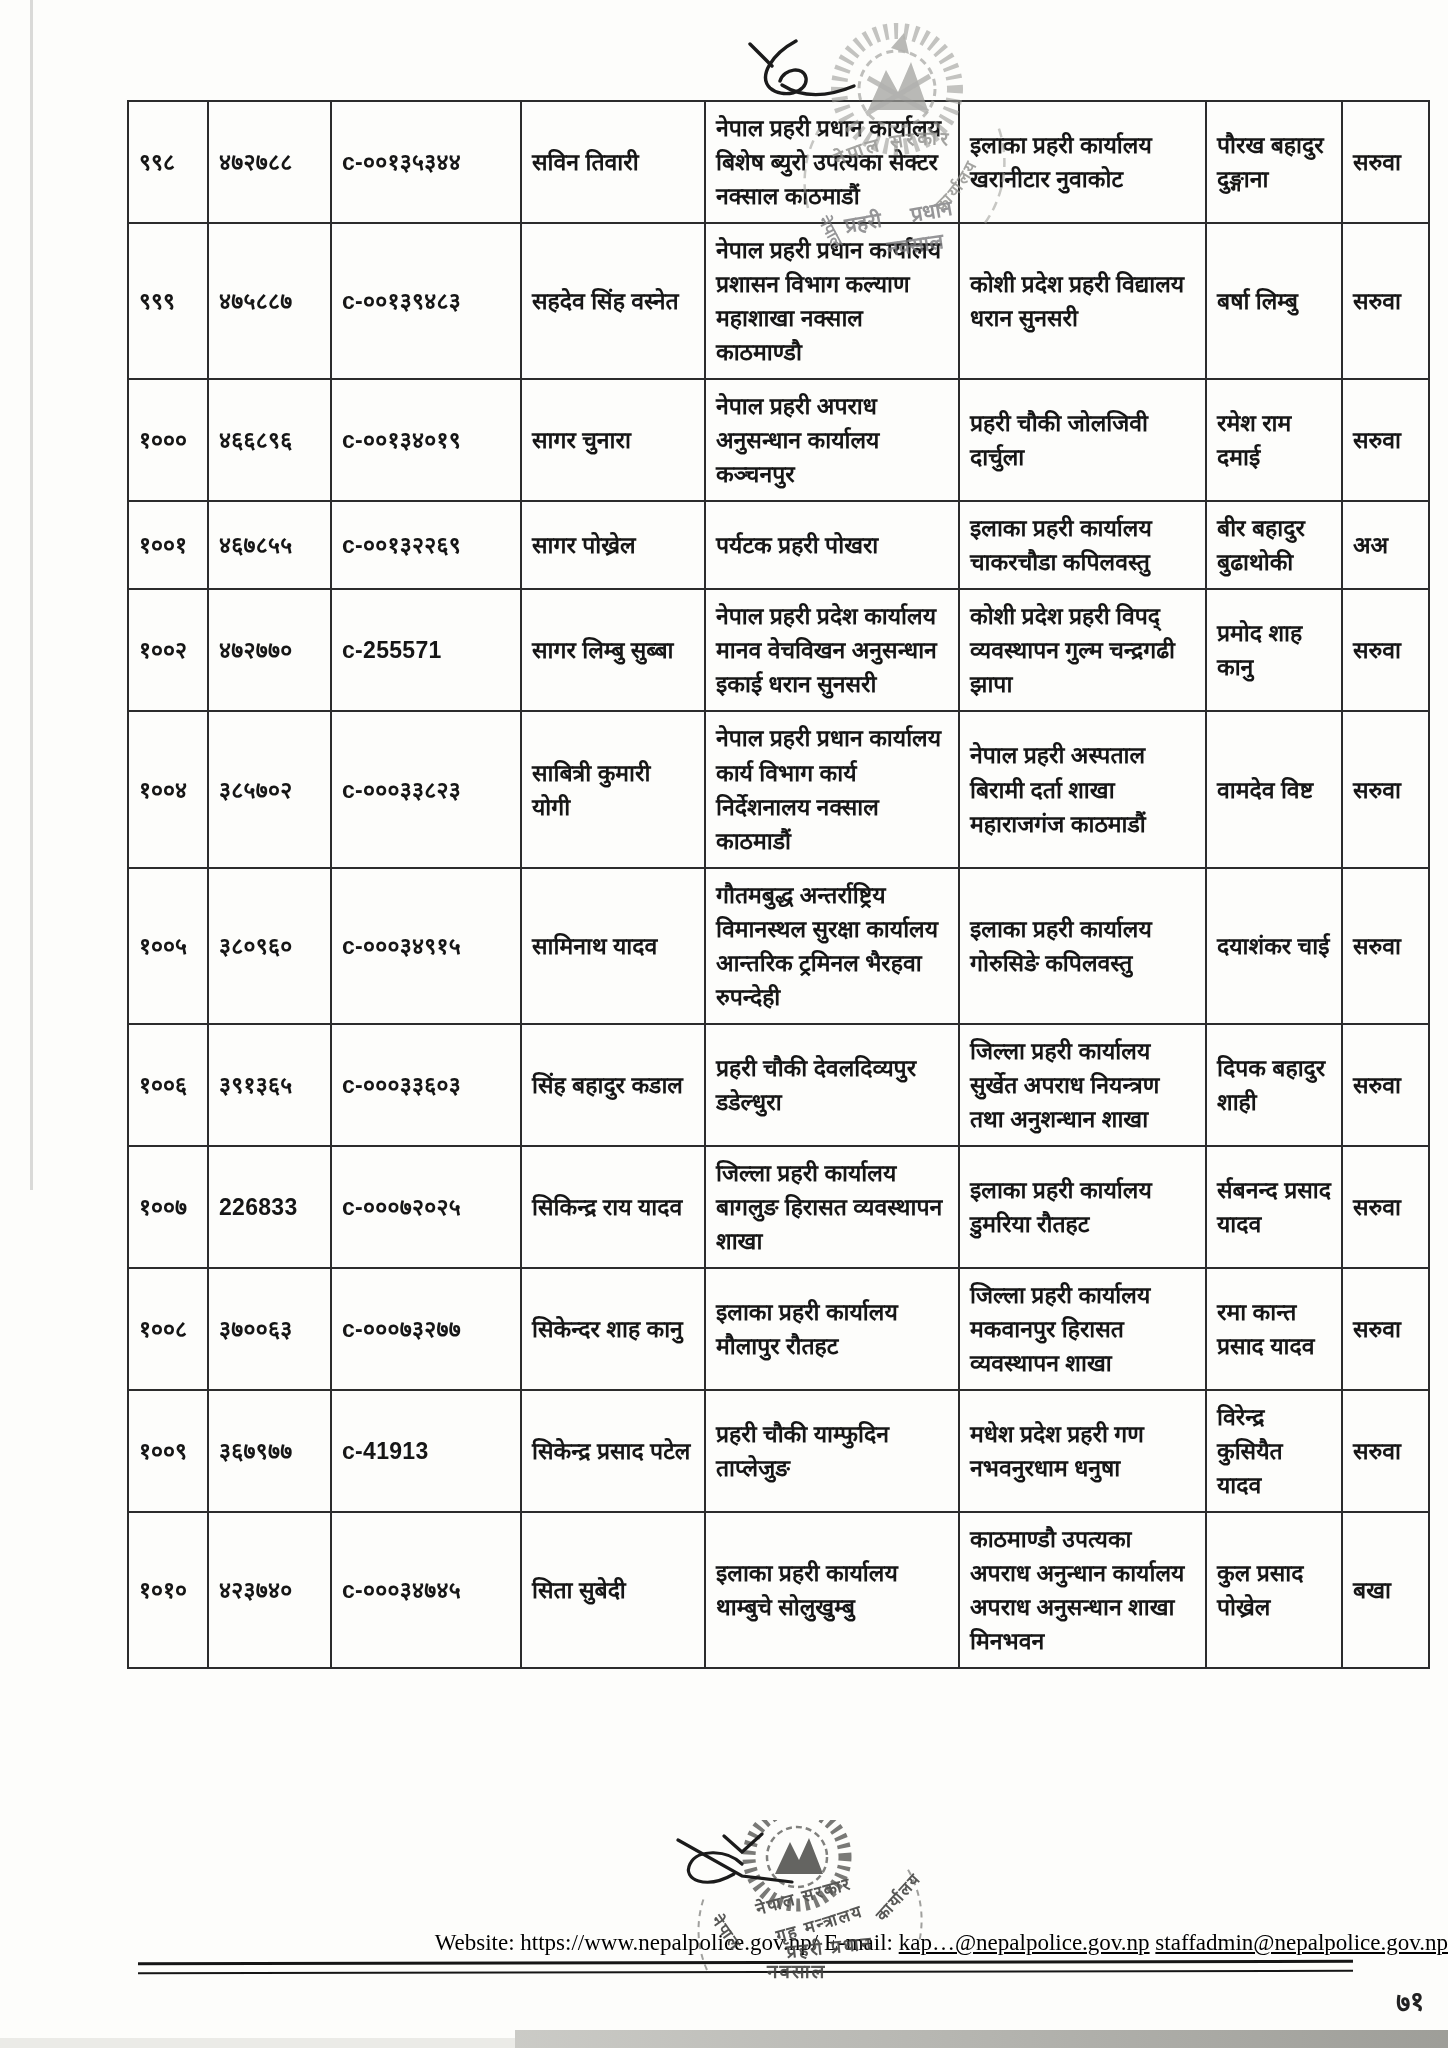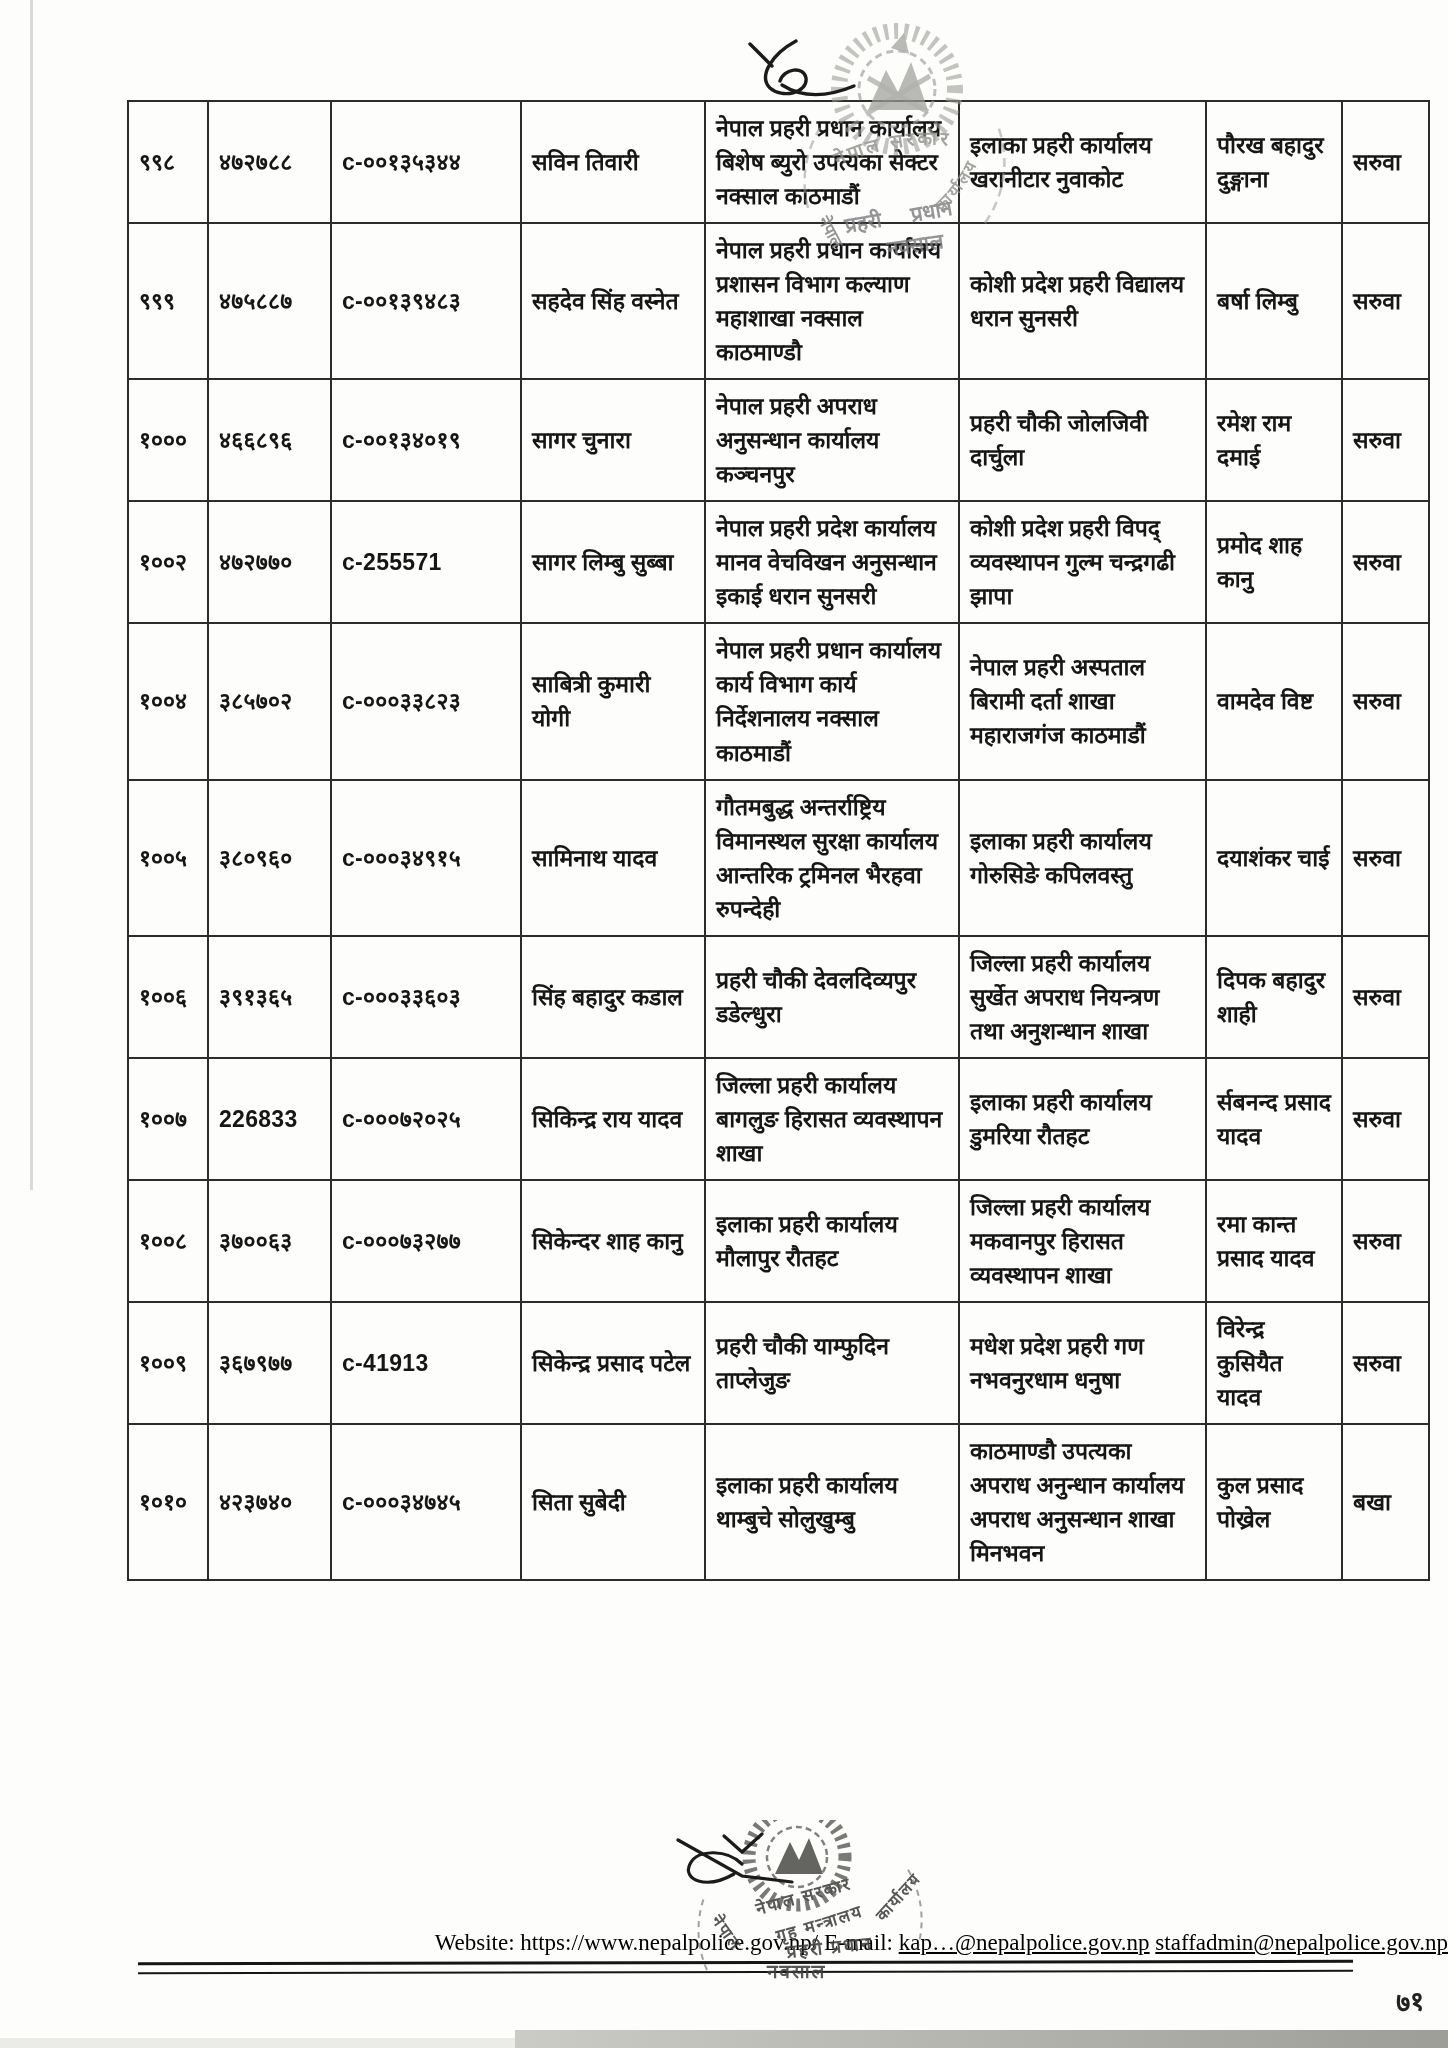--- a/index.html
+++ b/index.html
@@ -81,20 +81,30 @@
           <td class="col-sn">१०००</td>
           <td class="col-num">४६६८९६</td>
           <td class="col-cno">c-००१३४०१९</td>
           <td class="col-name">सागर चुनारा</td>
           <td class="col-office_from">नेपाल प्रहरी अपराध अनुसन्धान कार्यालय कञ्चनपुर</td>
           <td class="col-office_to">प्रहरी चौकी जोलजिवी दार्चुला</td>
           <td class="col-person">रमेश राम दमाई</td>
           <td class="col-type">सरुवा</td>
         </tr>
         <tr>
+          <td class="col-sn">१००१</td>
+          <td class="col-num">४६७८५५</td>
+          <td class="col-cno">c-००१३२२६९</td>
+          <td class="col-name">सागर पोख्रेल</td>
+          <td class="col-office_from">पर्यटक प्रहरी पोखरा</td>
+          <td class="col-office_to">इलाका प्रहरी कार्यालय चाकरचौडा कपिलवस्तु</td>
+          <td class="col-person">बीर बहादुर बुढाथोकी</td>
+          <td class="col-type">अअ</td>
+        </tr>
+        <tr>
           <td class="col-sn">१००२</td>
           <td class="col-num">४७२७७०</td>
           <td class="col-cno">c-255571</td>
           <td class="col-name">सागर लिम्बु सुब्बा</td>
           <td class="col-office_from">नेपाल प्रहरी प्रदेश कार्यालय मानव वेचविखन अनुसन्धान इकाई धरान सुनसरी</td>
           <td class="col-office_to">कोशी प्रदेश प्रहरी विपद् व्यवस्थापन गुल्म चन्द्रगढी झापा</td>
           <td class="col-person">प्रमोद शाह कानु</td>
           <td class="col-type">सरुवा</td>
         </tr>
         <tr>

